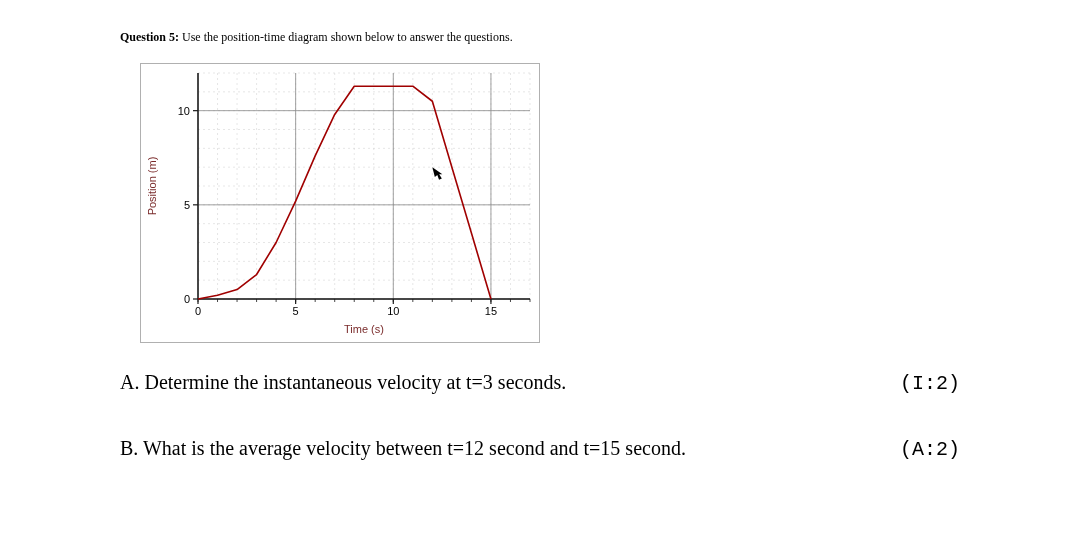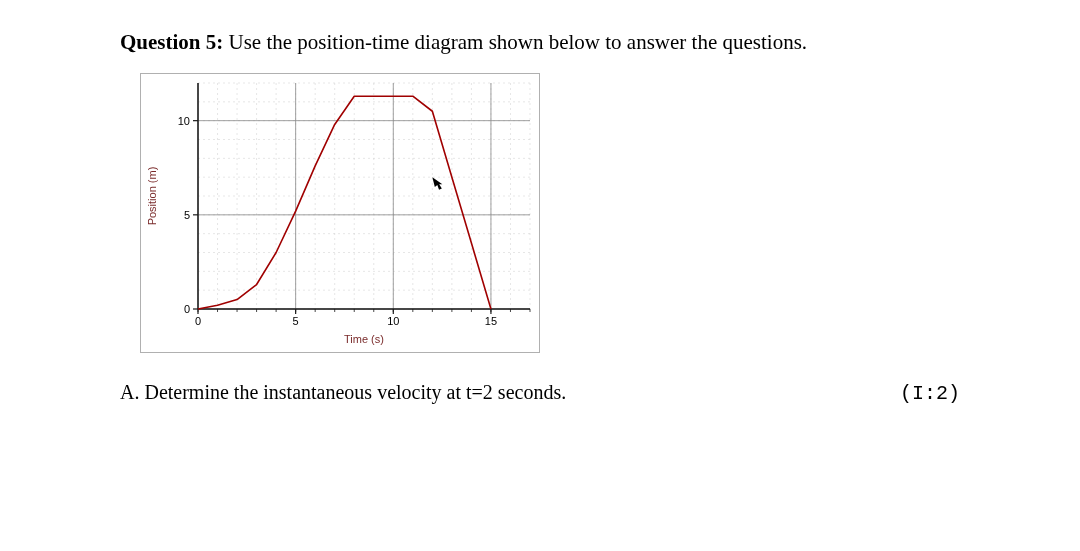--- a/index.html
+++ b/index.html
@@ -9,21 +9,21 @@
     font-family: Georgia, 'Times New Roman', serif;
     color: #000;
     width: 1080px;
     height: 551px;
     box-sizing: border-box;
   }
   .page {
     padding: 30px 120px 20px 120px;
   }
   .question-title {
-    font-size: 21px;
+    font-size: 12px;
     margin-bottom: 18px;
   }
   .question-title .bold {
     font-weight: bold;
   }
   .chart-wrap {
     margin-left: 20px;
     margin-bottom: 28px;
   }
   .parts {
@@ -132,18 +132,22 @@
         <text x="50" y="51.66666666666666" text-anchor="end" font-size="11" font-family="Arial,Helvetica,sans-serif" fill="#000">10</text>
         <path d="M58 236 L77.52941176470588 232.23333333333332 L97.05882352941177 226.58333333333334 L116.58823529411765 211.51666666666665 L136.11764705882354 179.5 L155.64705882352942 138.06666666666666 L175.1764705882353 92.86666666666667 L194.70588235294116 51.43333333333331 L214.23529411764704 23.18333333333331 L272.82352941176475 23.18333333333331 L292.3529411764706 38.25 L311.88235294117646 104.16666666666666 L331.4117647058823 170.08333333333331 L350.94117647058823 236 " fill="none" stroke="#a00000" stroke-width="1.6" stroke-linejoin="round"></path>
         <path d="M 292.3529411764706 104.16666666666666 l 7 10 l -3 -1 l 1 5 l -3 0 l 0 -5 l -3 1 Z" fill="#000" transform="rotate(-20 292.3529411764706 104.16666666666666)"></path>
         <text x="224" y="270" text-anchor="middle" font-size="11" font-family="Arial,Helvetica,sans-serif" fill="#7a2b2b">Time (s)</text>
         <text x="16" y="123" text-anchor="middle" font-size="11" font-family="Arial,Helvetica,sans-serif" fill="#7a2b2b" transform="rotate(-90 16 123)">Position (m)</text>
       </svg>
   </div>
 
   <div class="parts">
     <div class="part-row">
-      <span class="part-label">A. Determine the instantaneous velocity at t=2 seconds.</span>
+      <span class="part-label">A. Determine the instantaneous velocity at t=3 seconds.</span>
       <span class="part-marks">(I:2)</span>
+    </div>
+    <div class="part-row">
+      <span class="part-label">B. What is the average velocity between t=12 second and t=15 second.</span>
+      <span class="part-marks">(A:2)</span>
     </div>
   </div>
 
 </div>
 
 </body></html>

